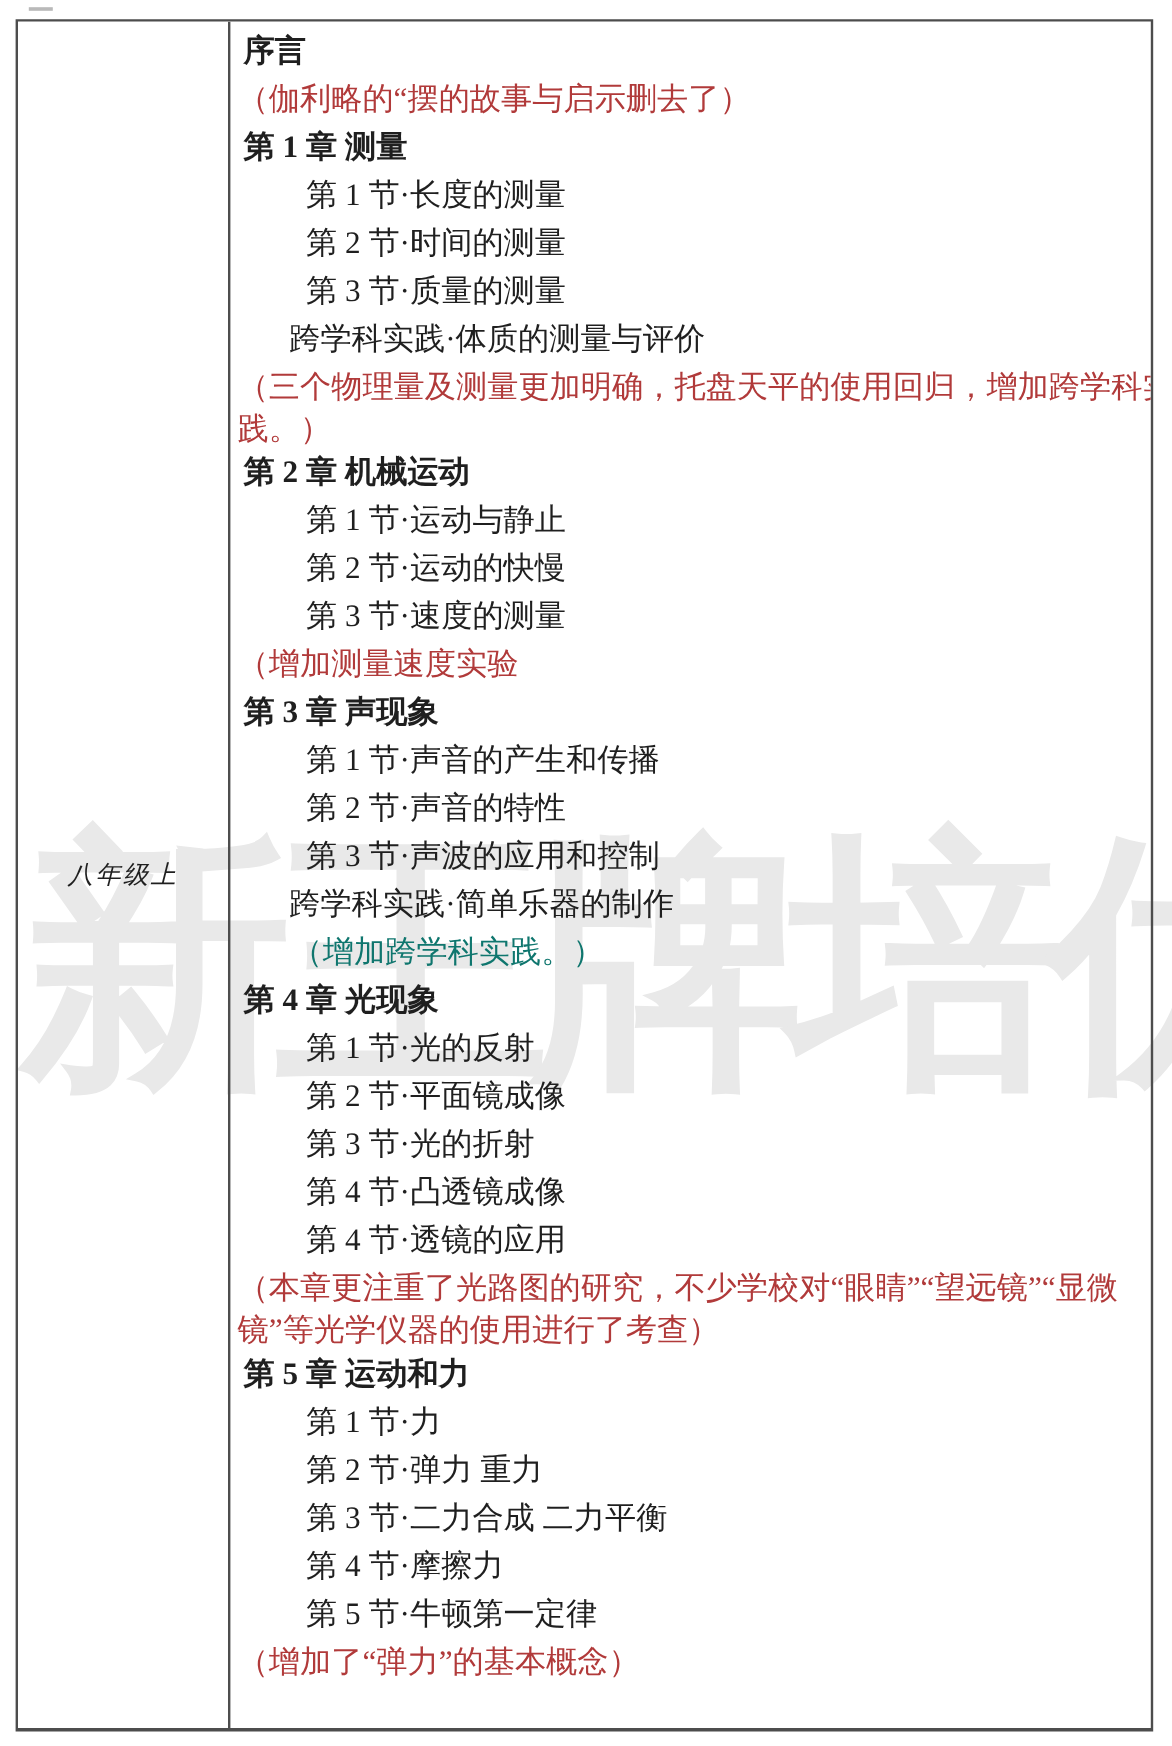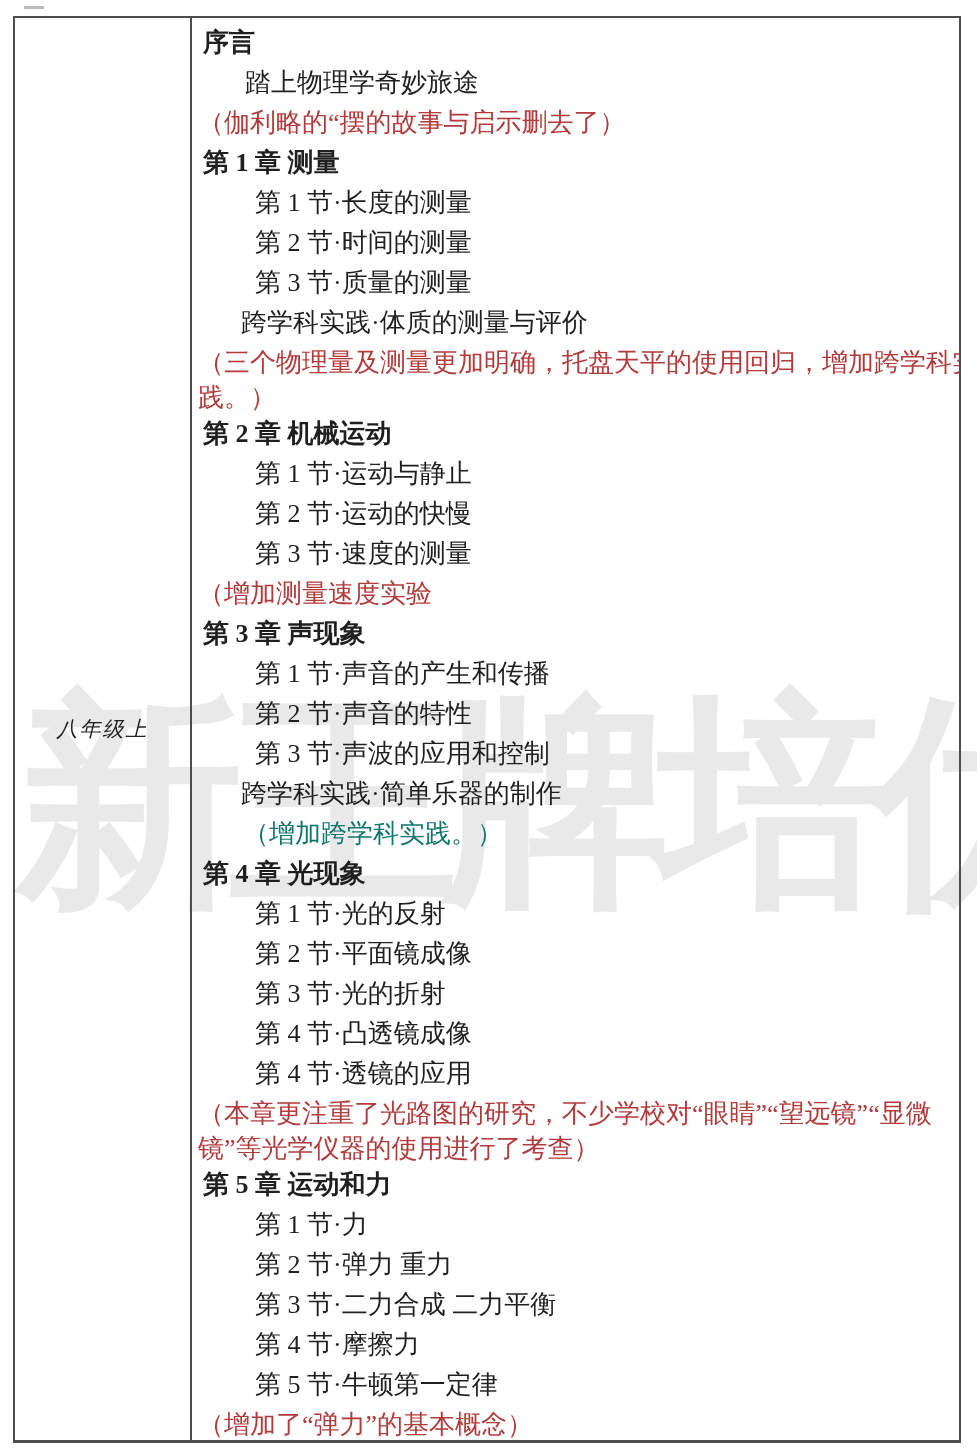--- a/index.html
+++ b/index.html
@@ -99,21 +99,20 @@
   <div class="scan-artifact"></div>
 
   <div class="grid">
 
     <div class="cell-left">
       <span class="row-header">八年级上</span>
     </div>
 
     <div class="cell-right">
       <div class="row h">序言</div>
-      <div class="row intro">踏上物理学奇妙旅途</div>
       <div class="row red">（伽利略的“摆的故事与启示删去了）</div>
       <div class="row h">第 1 章 测量</div>
       <div class="row sec">第 1 节·长度的测量</div>
       <div class="row sec">第 2 节·时间的测量</div>
       <div class="row sec">第 3 节·质量的测量</div>
       <div class="row cross">跨学科实践·体质的测量与评价</div>
       <div class="row red">（三个物理量及测量更加明确，托盘天平的使用回归，增加跨学科实</div>
       <div class="row red tight">践。）</div>
       <div class="row h">第 2 章 机械运动</div>
       <div class="row sec">第 1 节·运动与静止</div>

